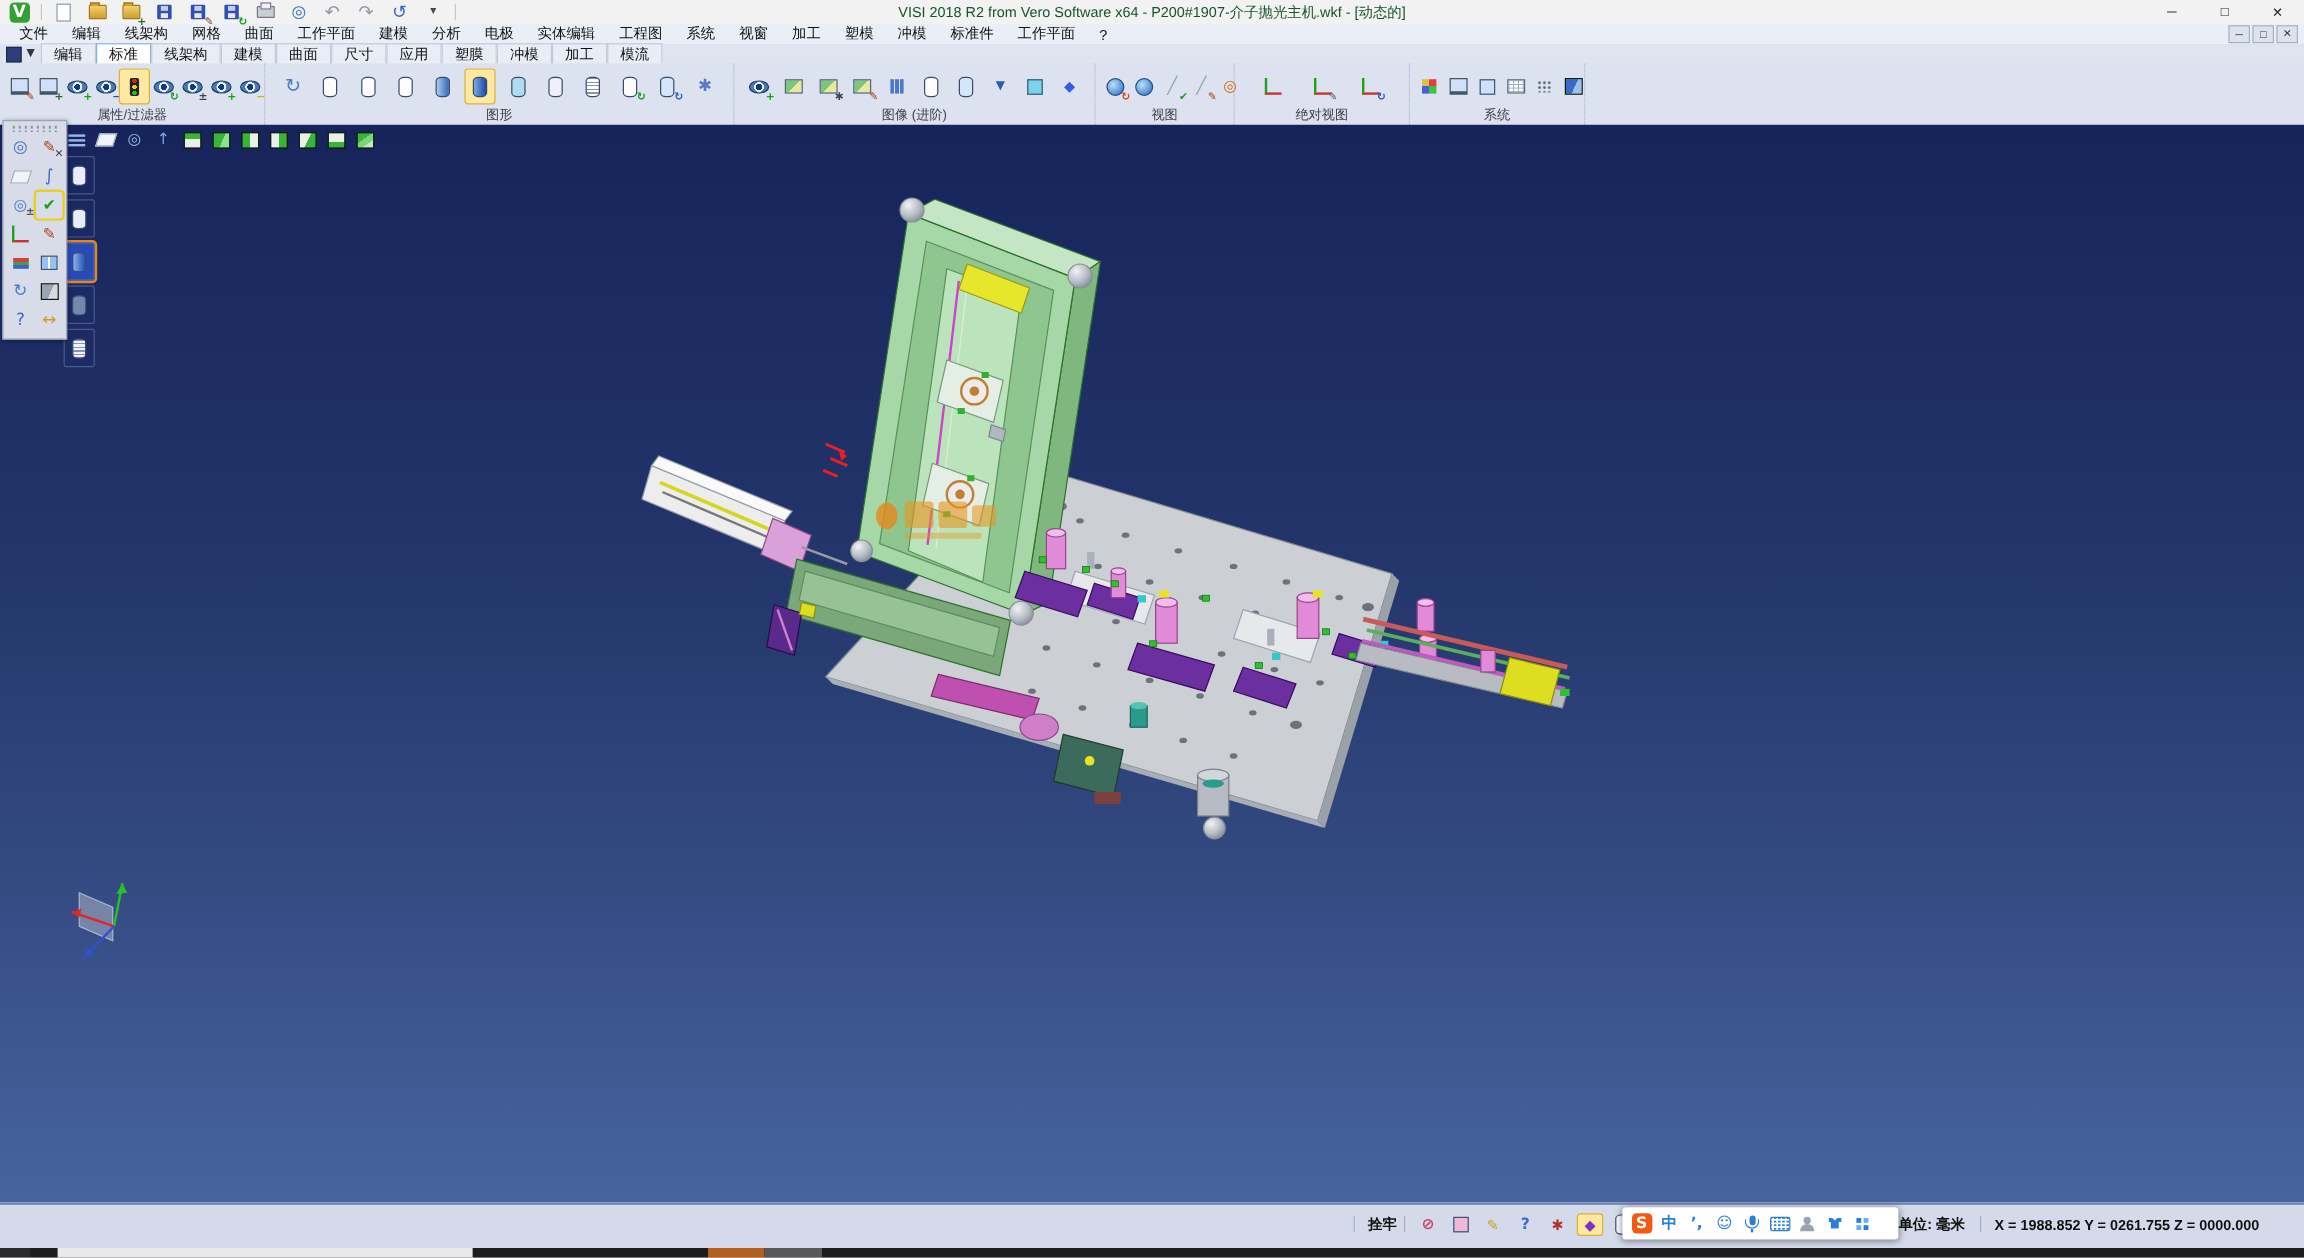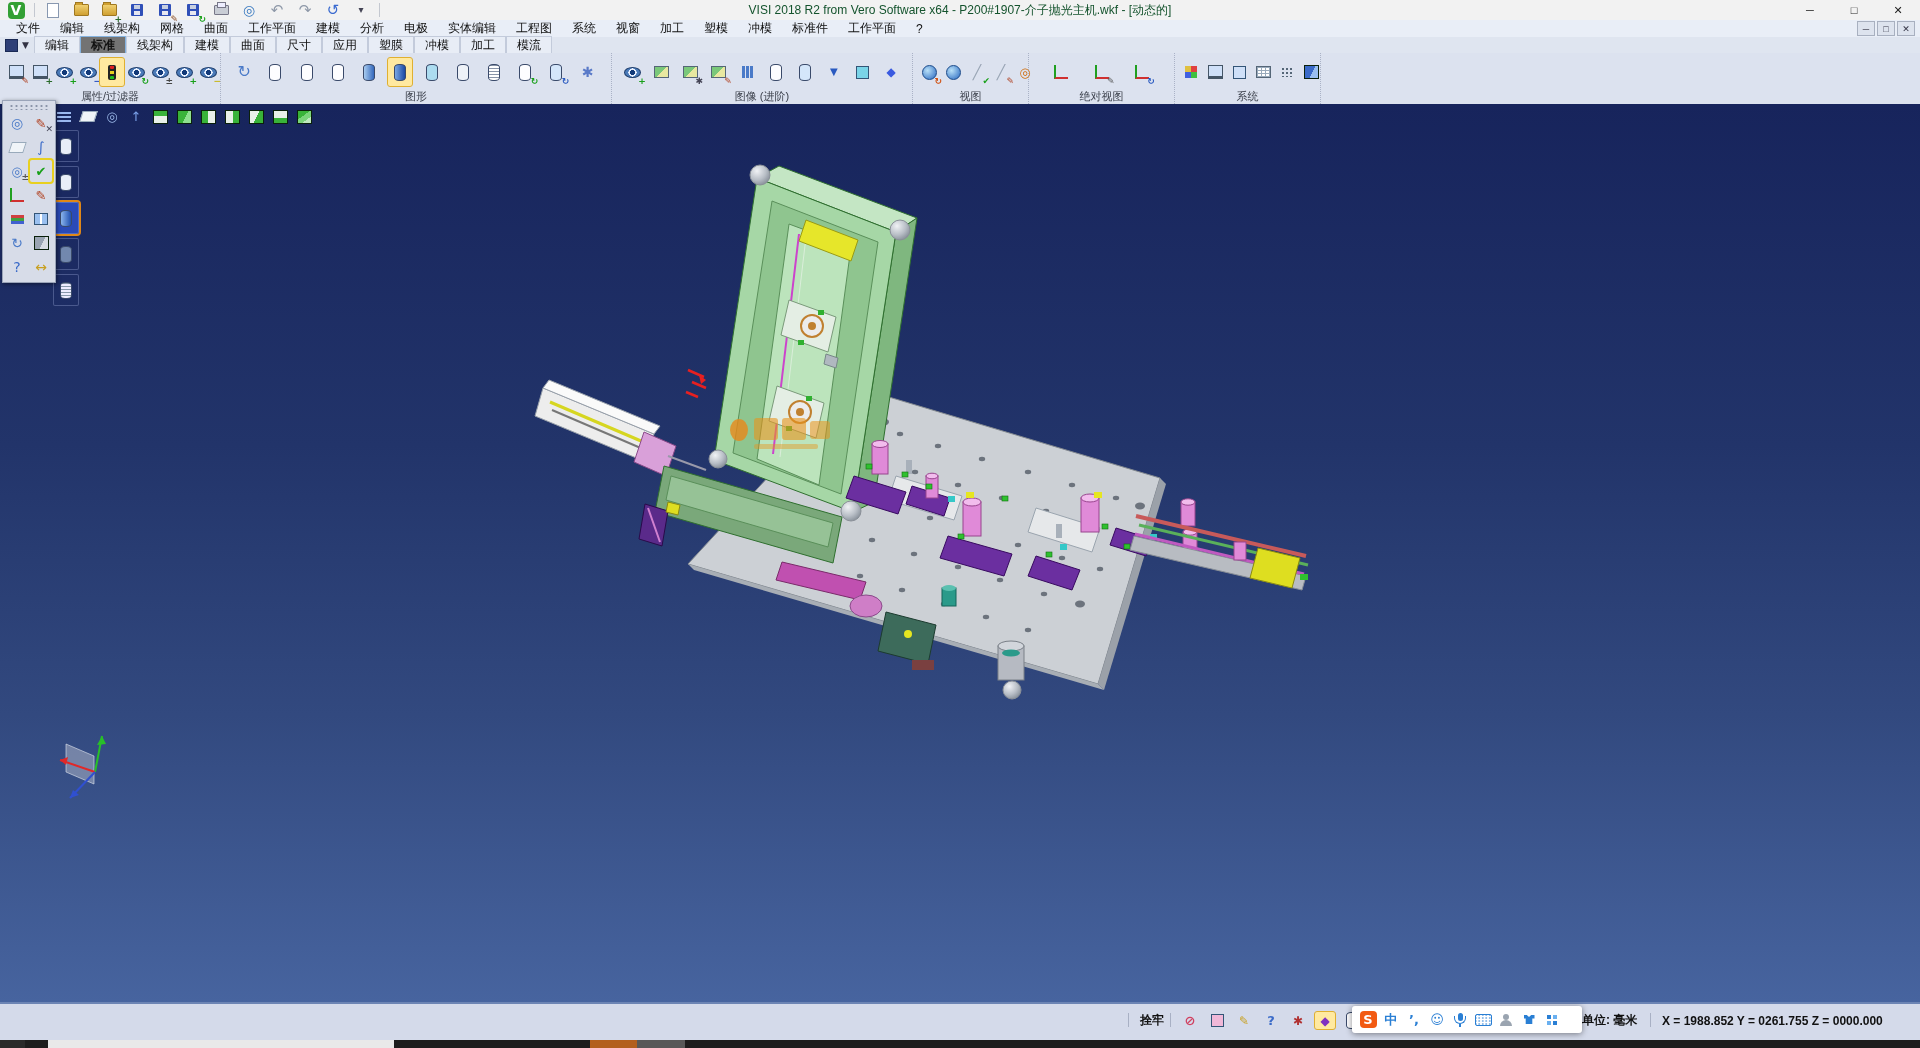--- a/index.html
+++ b/index.html
@@ -22,21 +22,21 @@
   .mdi-btn{width:16px;height:13px;border:1px solid #a8b0c0;background:#dde3ee;font-size:9px;
            display:flex;align-items:center;justify-content:center;color:#334}
 
   
   .tabrow{position:absolute;left:0;top:37px;width:1920px;height:16px;background:#dfe5f0;display:flex;align-items:flex-end}
   .tab-lead{display:flex;align-items:center;gap:4px;padding:0 5px;height:100%}
   .tab-sq{width:11px;height:11px;background:#2e3f77;border:1px solid #1a2a55}
   .tab-caret{font-size:9px;color:#334;font-family:"DejaVu Sans",sans-serif}
   .tab{font-size:12px;padding:1px 10px;border:1px solid #c3cbdb;border-bottom:none;background:#e8edf6;
        height:14px;display:flex;align-items:center}
-  .tab.active{background:#737373;border-color:#85b3e0;font-weight:bold}
+  .tab.active{background:#ffffff;border-color:#85b3e0;font-weight:normal}
 
   
   .ribbon{position:absolute;left:0;top:53px;width:1920px;height:51px;background:#dce2ef;display:flex;border-bottom:1px solid #c4cbda}
   .rgroup{height:100%;display:flex;flex-direction:column;border-right:1px dotted #aab2c6}
   .ricons{flex:1;display:flex;align-items:center;justify-content:space-evenly;padding:2px 4px 0}
   .rlabel{height:15px;font-size:11px;color:#3a3f4a;text-align:center;line-height:14px}
 
   
   .icbtn{display:flex;align-items:center;justify-content:center;position:relative;width:24px;height:28px;border-radius:2px;flex:0 0 auto}
   .icbtn.sel{background:#ffe9a0;outline:1px solid #e0b030}

